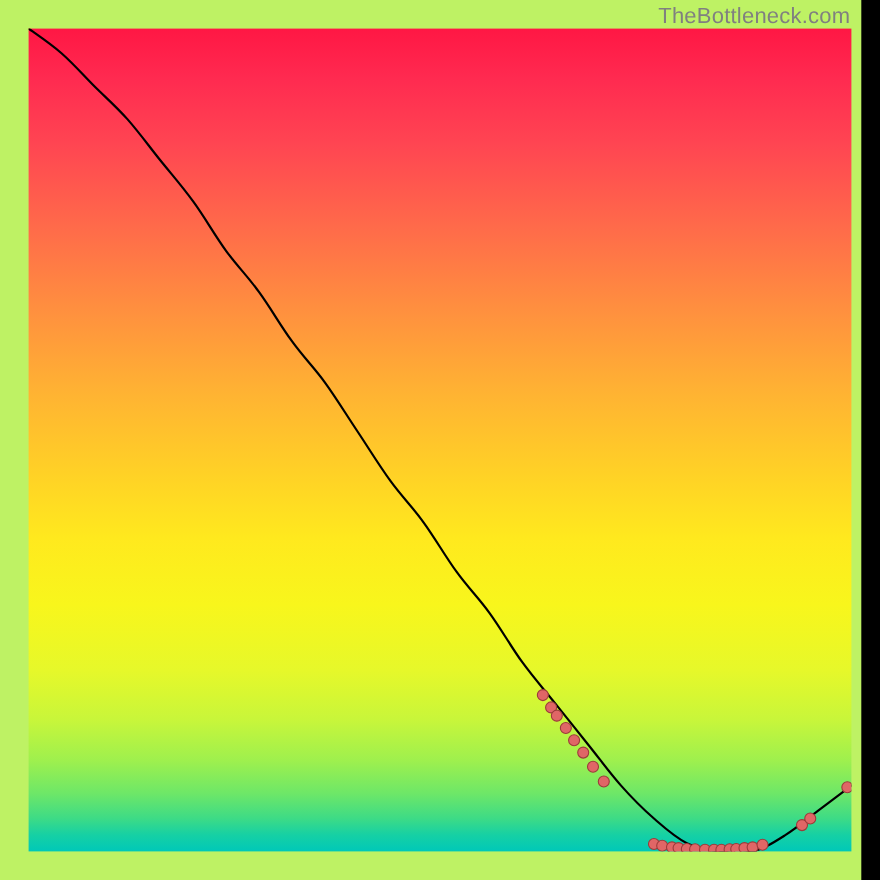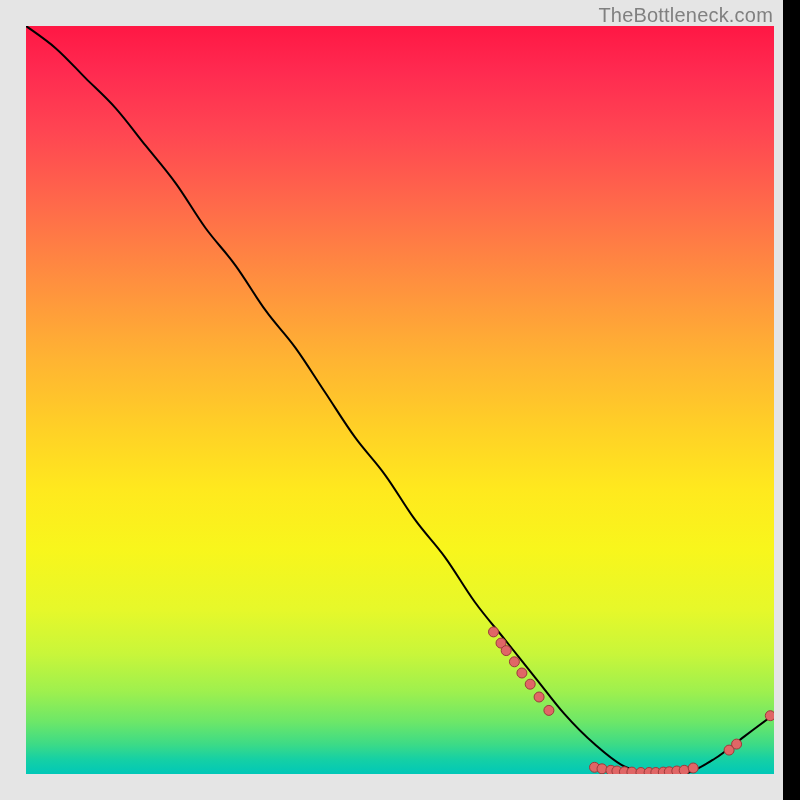--- a/index.html
+++ b/index.html
@@ -8,21 +8,21 @@
     width: 800px;
     height: 800px;
     background: #000;
     font-family: Arial, Helvetica, sans-serif;
     overflow: hidden;
   }
   .stage {
     position: relative;
     width: 783px;
     height: 800px;
-    background: #e5e5e5;
+    background: #bef264;
   }
   .chart-area {
     position: absolute;
     left: 26px;
     top: 26px;
     width: 748px;
     height: 748px;
     
     background: linear-gradient(
       to bottom,

